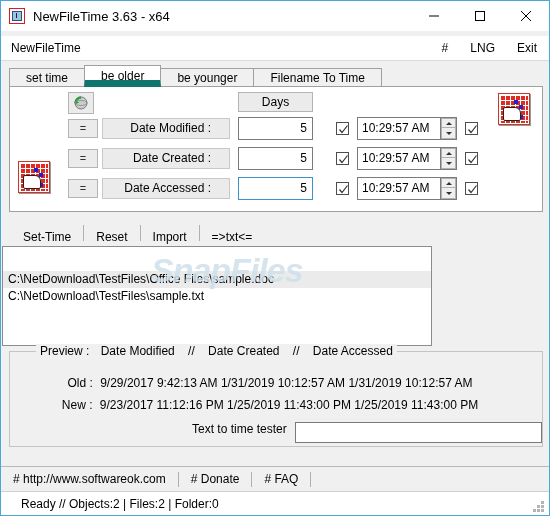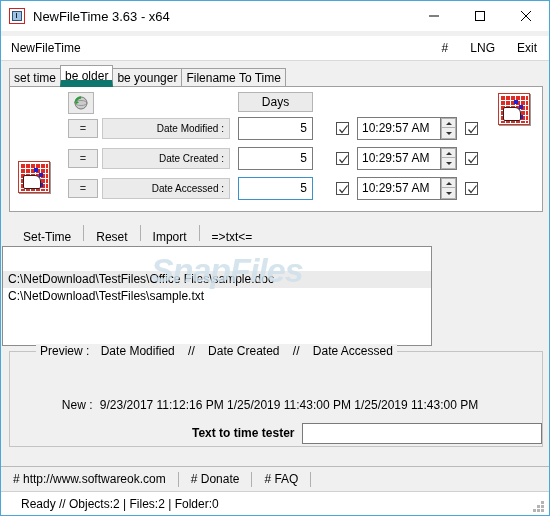--- a/index.html
+++ b/index.html
@@ -84,21 +84,21 @@
   
   .tabstrip {
     position: absolute; left: 8px; top: 64px;
     display: flex; align-items: flex-end;
     height: 22px;
     z-index: 3;
   }
   .tab {
     height: 19px;
     line-height: 19px;
-    padding: 0 4px;
+    padding: 0 16px;
     font-size: 12px;
     background: #f0f0f0;
     border: 1px solid #a0a0a0;
     border-bottom: 1px solid #a0a0a0;
     margin-right: -1px;
     box-sizing: border-box;
     white-space: nowrap;
     color: #000;
   }
   .tab.active {
@@ -188,22 +188,22 @@
     color: #333;
   }
   .lbl-field {
     position: absolute; left: 92px; top: 1px;
     width: 128px; height: 21px;
     background: #ebebeb;
     border: 1px solid #c8c8c8;
     box-sizing: border-box;
     text-align: right;
     line-height: 19px;
-    padding-right: 5px;
-    font-size: 10px;
+    padding-right: 18px;
+    font-size: 12px;
     white-space: nowrap;
   }
   .num-field {
     position: absolute; left: 228px; top: 0px;
     width: 75px; height: 23px;
     background: #ffffff;
     border: 1px solid #7a7a7a;
     box-sizing: border-box;
     text-align: right;
     line-height: 21px;
@@ -323,21 +323,21 @@
     white-space: nowrap;
   }
   .pv-old { left: 0; top: 24px; width: 520px; text-align: center; }
   .pv-new { left: 0; top: 46px; width: 520px; text-align: center; }
   .pv-lbl { }
   .pv-val { margin-left: 4px; }
 
   .tester-row {
     position: absolute; left: 0; top: 70px;
     width: 532px; height: 22px;
-    display: flex; align-items: center; font-weight: bold;
+    display: flex; align-items: flex-start;
   }
   .tester-lbl {
     margin-left: 182px; font-size: 12px; white-space: nowrap;
   }
   .tester-input {
     margin-left: 8px;
     width: 262px; height: 21px;
     background: #ffffff;
     border: 1px solid #7a7a7a;
     box-sizing: border-box;
@@ -548,20 +548,24 @@
   <div class="preview-group">
     <div class="pg-legend">
       <span>Preview :</span>
       <span class="colname">Date Modified</span>
       <span class="sep">//</span>
       <span>Date Created</span>
       <span class="sep">//</span>
       <span>Date Accessed</span>
     </div>
 
+    <div class="pv-line pv-old">
+      <span class="pv-lbl">Old :</span>
+      <span class="pv-val">9/29/2017 9:42:13 AM   1/31/2019 10:12:57 AM  1/31/2019 10:12:57 AM</span>
+    </div>
     <div class="pv-line pv-new">
       <span class="pv-lbl">New :</span>
       <span class="pv-val">9/23/2017 11:12:16 PM  1/25/2019 11:43:00 PM  1/25/2019 11:43:00 PM</span>
     </div>
 
     <div class="tester-row">
       <div class="tester-lbl">Text to time tester</div>
       <div class="tester-input" placeholder=""></div>
     </div>
   </div>

